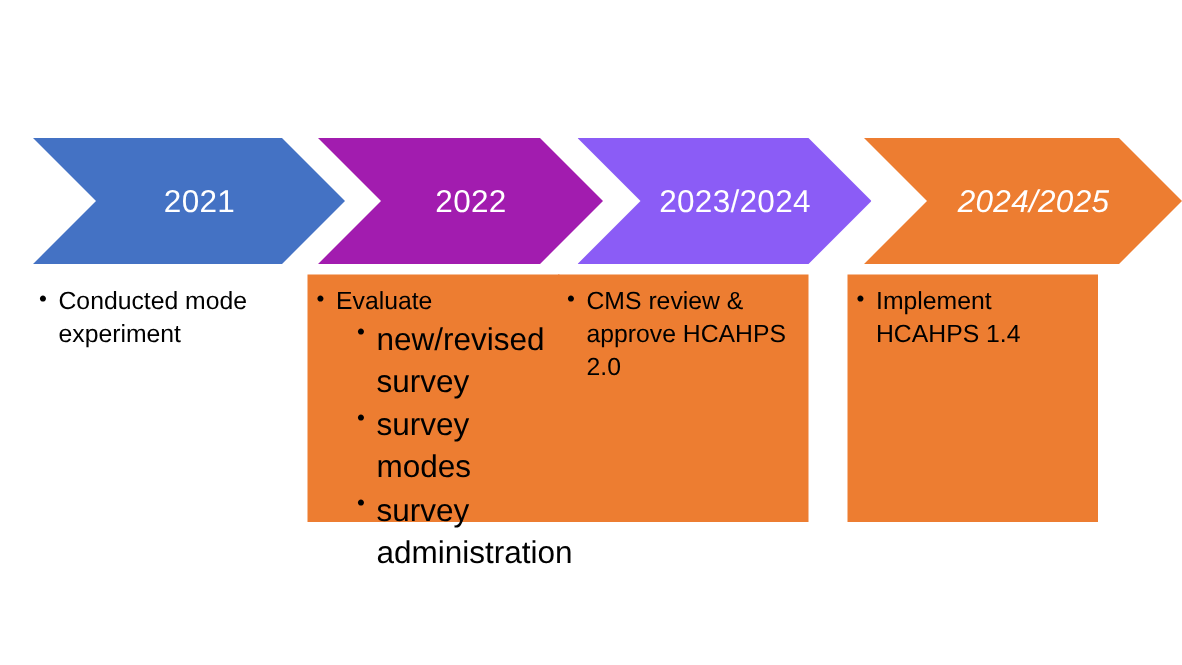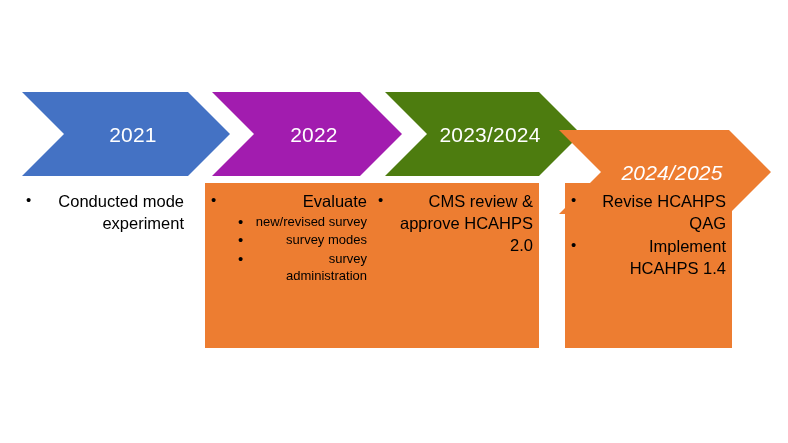--- a/index.html
+++ b/index.html
@@ -67,31 +67,30 @@
   .chev-2 {
     left: 212px;
     width: 190px;
     background: #a21caf;
     -webkit-clip-path: polygon(0 0, 148px 0, 190px 50%, 148px 100%, 0 100%, 42px 50%);
     clip-path: polygon(0 0, 148px 0, 190px 50%, 148px 100%, 0 100%, 42px 50%);
   }
   .chev-3 {
     left: 385px;
     width: 196px;
-    background: #4d7c0f;
+    background: #8b5cf6;
     -webkit-clip-path: polygon(0 0, 154px 0, 196px 50%, 154px 100%, 0 100%, 42px 50%);
     clip-path: polygon(0 0, 154px 0, 196px 50%, 154px 100%, 0 100%, 42px 50%);
   }
   .chev-4 {
-    left: 559px;
+    left: 576px;
     width: 212px;
     background: #ED7D31;
     -webkit-clip-path: polygon(0 0, 170px 0, 212px 50%, 170px 100%, 0 100%, 42px 50%);
     clip-path: polygon(0 0, 170px 0, 212px 50%, 170px 100%, 0 100%, 42px 50%);
-    margin-top: 38px;
   }
 
   
   .col {
     position: absolute;
     top: 183px;
     box-sizing: border-box;
     padding: 8px 6px 6px 6px;
   }
   .col.boxed {
@@ -104,21 +103,20 @@
 
   .col-1 { left: 20px;  width: 170px; }
   .col-2 { left: 205px; width: 168px; }
   .col-3 { left: 372px; width: 167px; }
   .col-4 { left: 565px; width: 167px; }
 
   ul.bullets {
     list-style: none;
     margin: 0;
     padding: 0;
-    text-align: right;
   }
   ul.bullets li {
     position: relative;
     color: #000000;
     font-size: 16.5px;
     line-height: 1.33;
     padding-left: 13px;
     margin: 0 0 1px 0;
   }
   ul.bullets li::before {
@@ -127,21 +125,21 @@
     left: 0;
     top: -1px;
     font-size: 15px;
   }
   ul.bullets ul.sub {
     list-style: none;
     margin: 0;
     padding: 0 0 0 14px;
   }
   ul.bullets ul.sub li {
-    font-size: 13px;
+    font-size: 21px;
     line-height: 1.33;
     padding-left: 13px;
     margin: 0 0 1px 0;
   }
 </style>
 </head>
 <body>
 
 <div id="diagram">
 
@@ -185,18 +183,17 @@
   </div>
 
   <div class="col col-3 boxed">
     <ul class="bullets">
       <li>CMS review &amp; approve HCAHPS 2.0</li>
     </ul>
   </div>
 
   <div class="col col-4 boxed">
     <ul class="bullets">
-      <li>Revise HCAHPS QAG</li>
       <li>Implement HCAHPS 1.4</li>
     </ul>
   </div>
 
 </div>
 
 </body></html>

